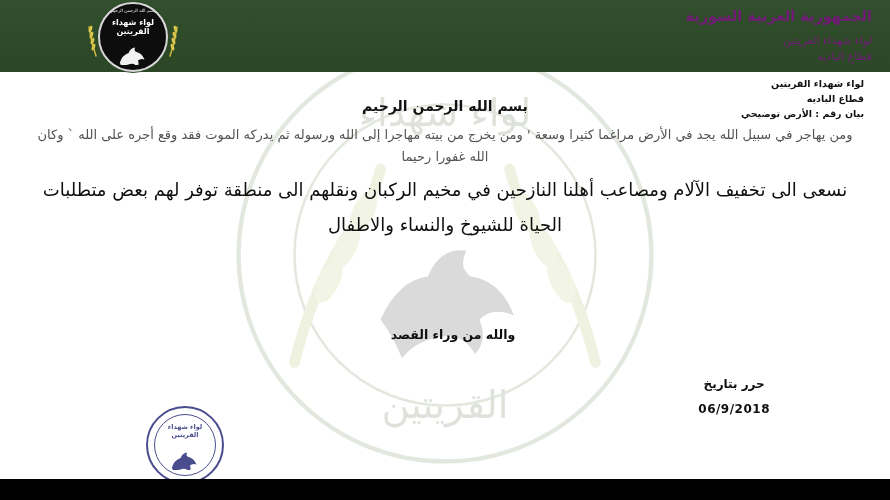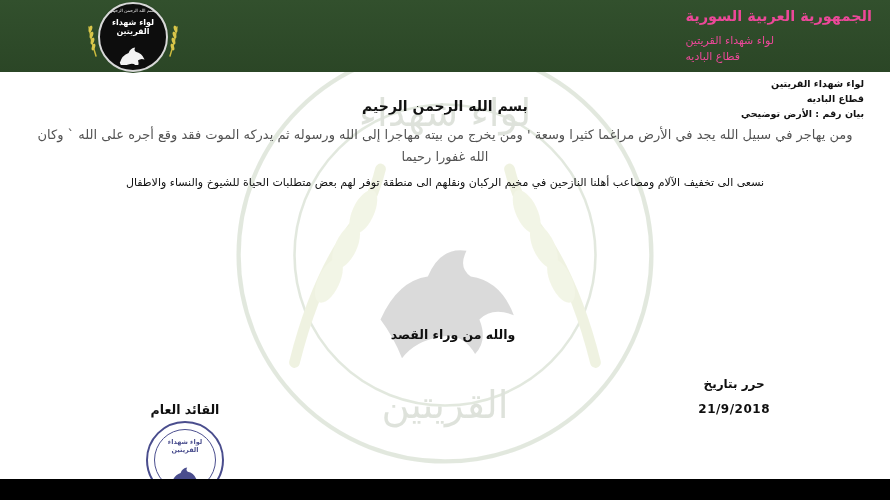--- a/index.html
+++ b/index.html
@@ -48,22 +48,22 @@
     width: 890px;
     height: 72px;
     background: #2e4a2a;
     background: linear-gradient(180deg, #32502d 0%, #2b4626 100%);
     z-index: 5;
   }
   .header-texts {
     position: absolute;
     right: 18px;
     top: 6px;
-    text-align: left;
-    color: #ec4899;
+    text-align: right;
+    color: #701a75;
     z-index: 6;
     line-height: 1.45;
   }
   .header-title {
     font-size: 14.5px;
     font-weight: bold;
     letter-spacing: .3px;
     margin-bottom: 6px;
   }
   .header-sub1 { font-size: 11px; }
@@ -182,21 +182,21 @@
     padding: 0 28px;
     opacity: .88;
   }
   .paras {
     position: absolute;
     left: 0;
     right: 0;
     top: 100px;
     text-align: center;
     color: #0f0f0f;
-    font-size: 11px;
+    font-size: 18px;
     line-height: 1.95;
     padding: 0 40px;
   }
   .paras p { margin: 0 0 10px 0; }
   .closing {
     position: absolute;
     left: 16px;
     right: 0;
     top: 255px;
     text-align: center;
@@ -344,25 +344,24 @@
       <div class="verse">ومن يهاجر في سبيل الله يجد في الأرض مراغما كثيرا وسعة ' ومن يخرج من بيته مهاجرا إلى الله ورسوله ثم يدركه الموت فقد وقع أجره على الله ` وكان الله غفورا رحيما</div>
 
       <div class="paras">
         <p>نسعى الى تخفيف الآلام ومصاعب أهلنا النازحين في مخيم الركبان ونقلهم الى منطقة توفر لهم بعض متطلبات الحياة للشيوخ والنساء والاطفال</p>
       </div>
 
       <div class="closing">والله من وراء القصد</div>
 
       <div class="date-block">
         <div>حرر بتاريخ</div>
-        <div class="date-value">21/9/2018</div>
+        <div class="date-value">06/9/2018</div>
       </div>
 
       <div class="signature-block">
-        <div class="sig-title">القائد العام</div>
         <div class="stamp">
           <div class="stamp-inner"></div>
           <div class="stamp-text">لواء شهداء<br>القريتين</div>
           <svg class="stamp-horse" viewBox="0 0 60 40" aria-hidden="true">
             <path d="M6 36 q4 -14 16 -18 q3 -9 12 -10 q-3 5 1 8 q11 2 16 14 q-7 -3 -12 2 q3 7 -2 12 q-4 -8 -12 -6 q-10 2 -15 8 q-2 -6 -4 -10 z" fill="#2b2f7a"></path>
           </svg>
         </div>
       </div>
 
     </div>

